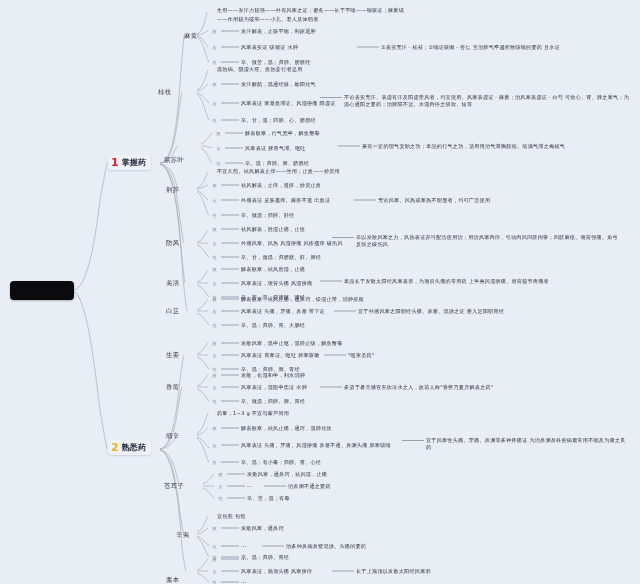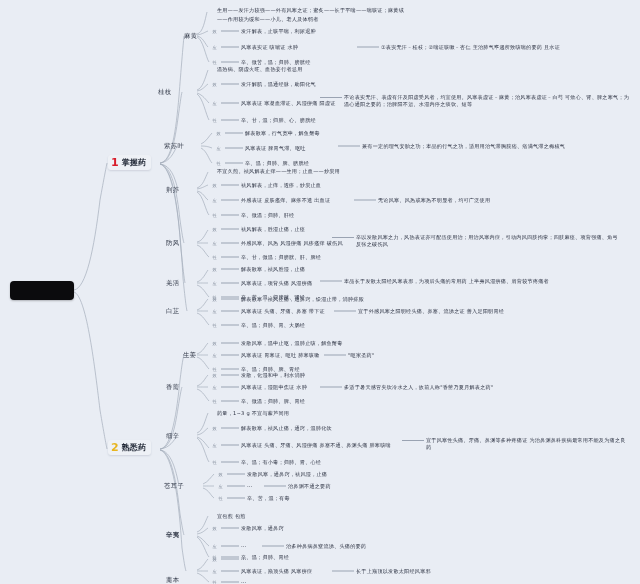--- a/index.html
+++ b/index.html
@@ -287,21 +287,21 @@
   <div class="ext" style="left:318px;top:101px;">
     <span class="dash2"></span>
     <span class="txt2" style="max-width:290px">不论表实无汗、表虚有汗及阳虚受风者，均宜使用。风寒表虚证﹣麻黄；治风寒表虚证﹣白芍 可敛心、肾、脾之寒气；为温心通阳之要药；治脾阳不运、水湿内停之痰饮、短等</span>
   </div>
   <div class="leaf" style="left:210px;top:120px;">
     <span class="tag">性</span>
     <span class="dash"></span>
     <span class="txt">辛、甘，温；归肺、心、膀胱经</span>
   </div>
 
-  <div class="herb-node" style="left:164px;top:146px;">紫苏叶</div>
+  <div class="herb-node" style="left:164px;top:160px;">紫苏叶</div>
   <div class="leaf" style="left:214px;top:133px;">
     <span class="tag">效</span>
     <span class="dash"></span>
     <span class="txt">解表散寒，行气宽中，解鱼蟹毒</span>
   </div>
   <div class="leaf" style="left:214px;top:148px;">
     <span class="tag">应</span>
     <span class="dash"></span>
     <span class="txt">风寒表证 脾胃气滞、呕吐</span>
   </div>
@@ -393,21 +393,21 @@
   <div class="ext" style="left:332px;top:311px;">
     <span class="dash2"></span>
     <span class="txt2 nowrap">宜于外感风寒之阳明经头痛、鼻塞、流涕之证 善入足阳明胃经</span>
   </div>
   <div class="leaf" style="left:210px;top:325px;">
     <span class="tag">性</span>
     <span class="dash"></span>
     <span class="txt">辛、温；归肺、胃、大肠经</span>
   </div>
 
-  <div class="herb-node" style="left:166px;top:355px;margin-left:17px;">生姜</div>
+  <div class="herb-node" style="left:166px;top:355px;">生姜</div>
   <div class="leaf" style="left:210px;top:343px;">
     <span class="tag">效</span>
     <span class="dash"></span>
     <span class="txt">发散风寒，温中止呕，温肺止咳，解鱼蟹毒</span>
   </div>
   <div class="leaf" style="left:210px;top:355px;">
     <span class="tag">应</span>
     <span class="dash"></span>
     <span class="txt">风寒表证 胃寒证、呕吐 肺寒咳嗽</span>
   </div>
@@ -478,21 +478,21 @@
   <div class="ext" style="left:262px;top:486px;">
     <span class="dash2"></span>
     <span class="txt2 nowrap">治鼻渊不通之要药</span>
   </div>
   <div class="leaf" style="left:216px;top:498px;">
     <span class="tag">性</span>
     <span class="dash"></span>
     <span class="txt">辛、苦，温；有毒</span>
   </div>
 
-  <div class="herb-node" style="left:166px;top:535px;font-weight:bold;">辛夷</div>
+  <div class="herb-node" style="left:176px;top:535px;">辛夷</div>
   <div class="note" style="left:217px;top:516px;">宜包煎 包煎</div>
   <div class="leaf" style="left:210px;top:528px;">
     <span class="tag">效</span>
     <span class="dash"></span>
     <span class="txt">发散风寒，通鼻窍</span>
   </div>
   <div class="leaf" style="left:210px;top:546px;">
     <span class="tag">应</span>
     <span class="dash"></span>
     <span class="txt">⋯</span>

